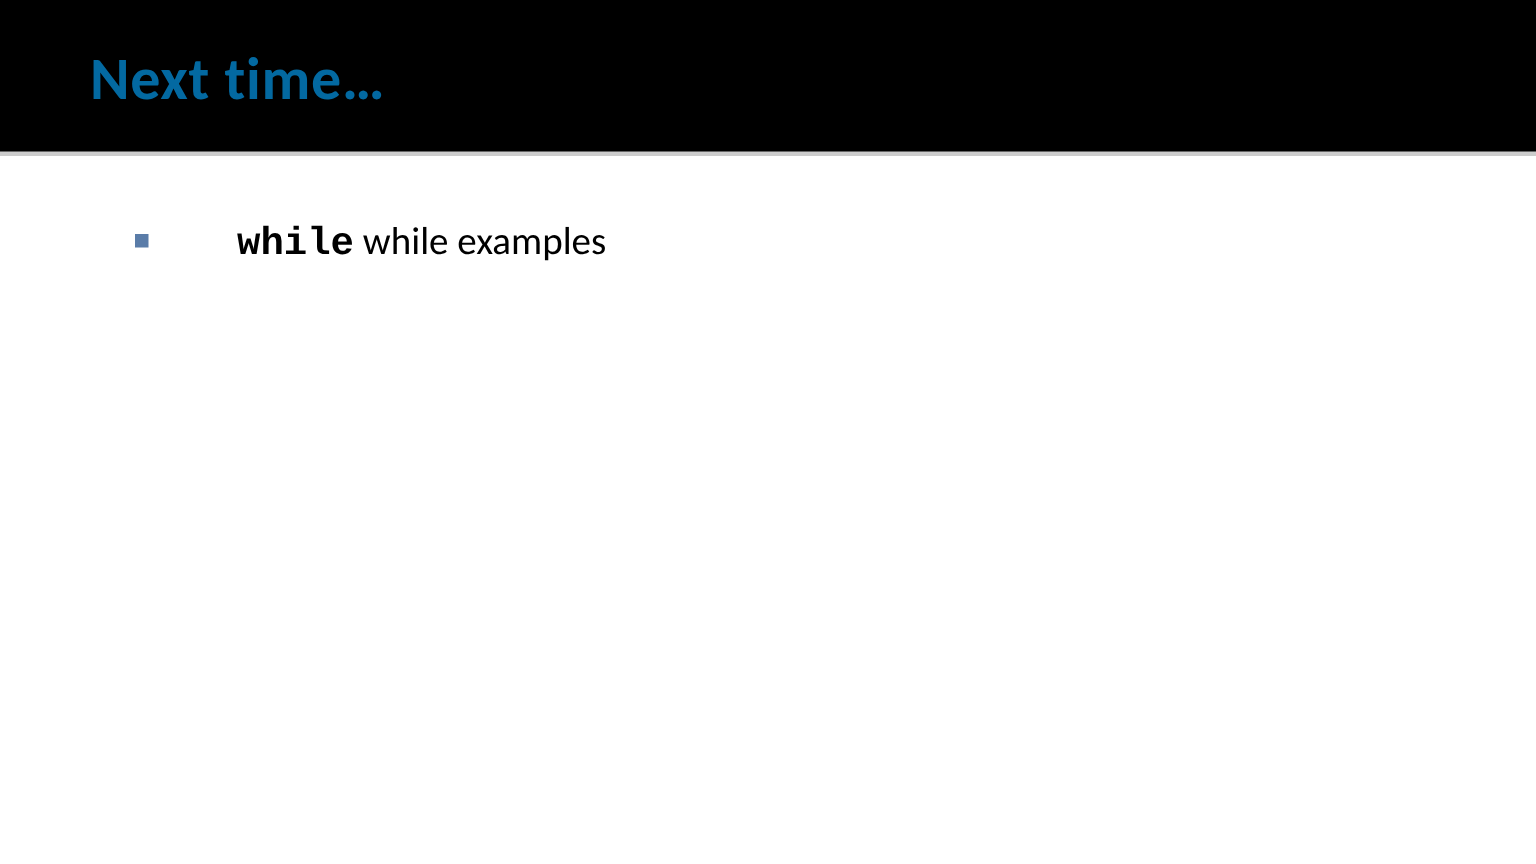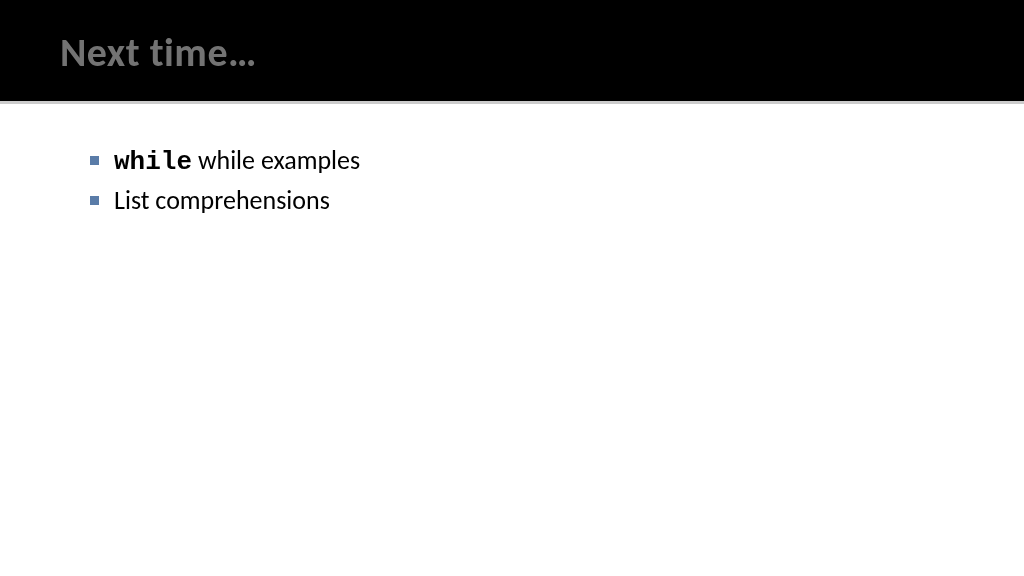--- a/index.html
+++ b/index.html
@@ -13,21 +13,21 @@
       background: #ffffff;
       font-family: Calibri, 'Segoe UI', sans-serif;
       overflow: hidden;
     }
     .header {
       background: #000000;
       padding: 28px 60px 24px 60px;
       border-bottom: 3px solid #cccccc;
     }
     .title {
-      color: #737373;
+      color: #0369a1;
       font-size: 40px;
       font-weight: bold;
       letter-spacing: 0.5px;
     }
     .content {
       padding: 40px 60px 0 90px;
     }
     .bullet-list {
       list-style: none;
     }
@@ -44,31 +44,29 @@
       position: absolute;
       left: 0;
       top: 12px;
       width: 9px;
       height: 9px;
       background: #5a7ca8;
     }
     .mono {
       font-family: 'Courier New', Courier, monospace;
       font-weight: bold;
+      margin-left: 44px;
     }
   </style>
 </head>
 <body>
 
 <div class="header">
   <h1 class="title">Next time…</h1>
 </div>
 
 <div class="content">
   <ul class="bullet-list">
     <li class="bullet-item">
       <span class="mono">while</span><span> while examples</span>
     </li>
-    <li class="bullet-item">
-      <span class="mono"></span><span>List comprehensions</span>
-    </li>
   </ul>
 </div>
 
 </body></html>

